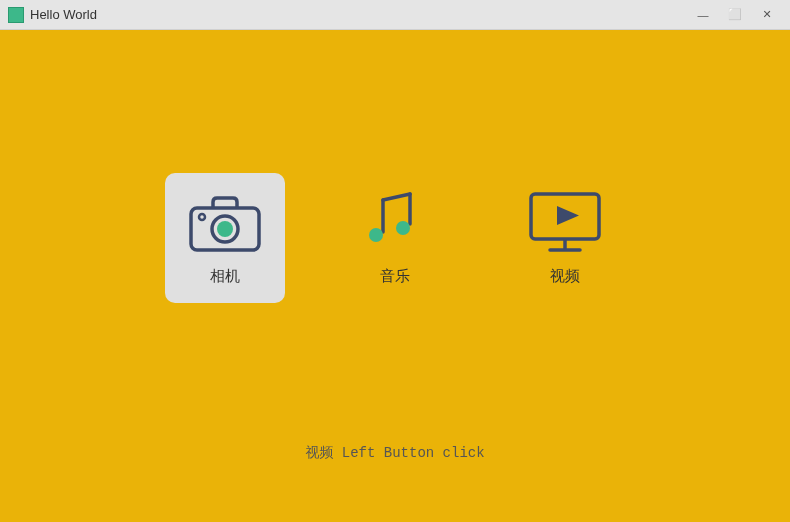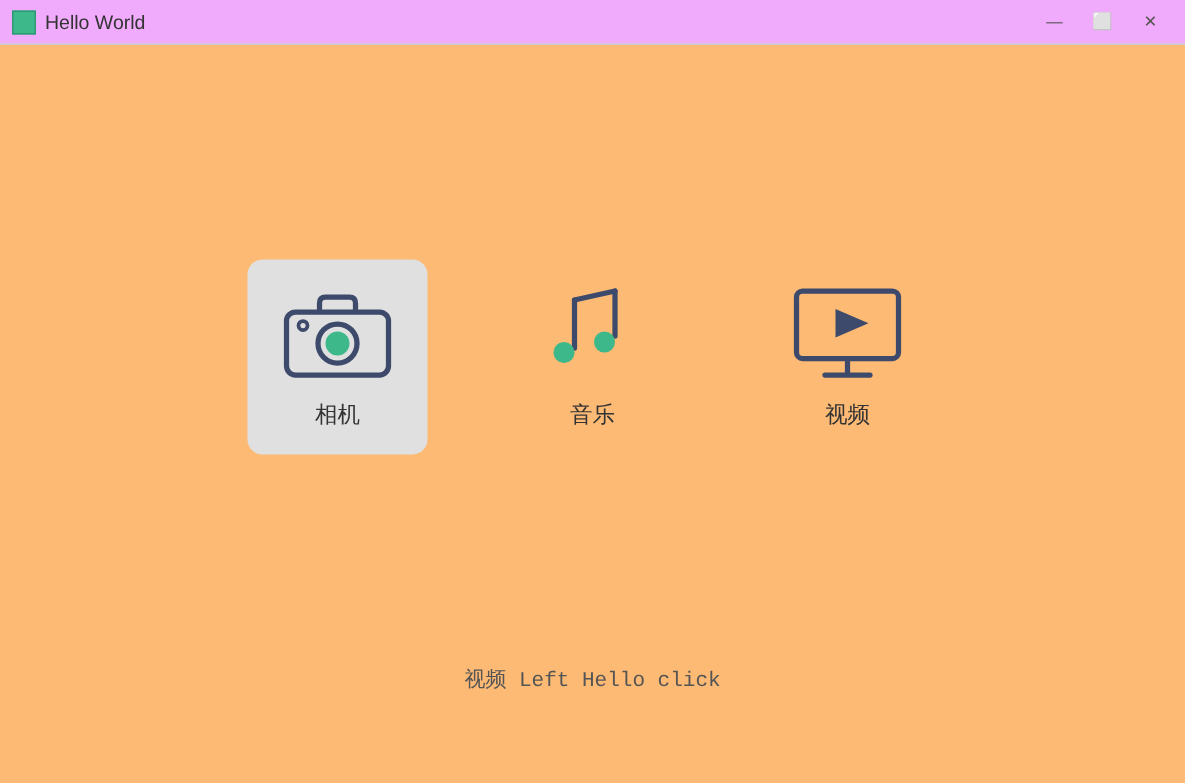--- a/index.html
+++ b/index.html
@@ -11,21 +11,21 @@
       font-family: 'Microsoft YaHei', 'SimHei', sans-serif;
       overflow: hidden;
       display: flex;
       flex-direction: column;
     }
 
     
     .titlebar {
       width: 100%;
       height: 30px;
-      background: #f0abfc;
+      background: #e5e5e5;
       display: flex;
       align-items: center;
       justify-content: space-between;
       padding: 0 8px;
       border-bottom: 1px solid #d0d0d0;
       flex-shrink: 0;
     }
 
     .titlebar-left {
       display: flex;
@@ -64,21 +64,21 @@
       border: none;
     }
 
     
     .content {
       flex: 1;
       display: flex;
       flex-direction: column;
       align-items: center;
       justify-content: center;
-      background: #fdba74;
+      background: #eab308;
       padding-bottom: 56px;
     }
 
     .icons-row {
       display: flex;
       align-items: center;
       justify-content: center;
       gap: 50px;
       margin-bottom: 20px;
     }
@@ -183,14 +183,14 @@
 
         <line x1="25" y1="60" x2="55" y2="60" stroke="#3d4a6b" stroke-width="3.5" stroke-linecap="round"></line>
 
         <polygon points="32,16 32,35 54,25.5" fill="#3d4a6b"></polygon>
       </svg>
       <span class="icon-label">视频</span>
     </div>
 
   </div>
 
-  <div class="status-text">视频 Left Hello click</div>
+  <div class="status-text">视频 Left Button click</div>
 </div>
 
 </body></html>

